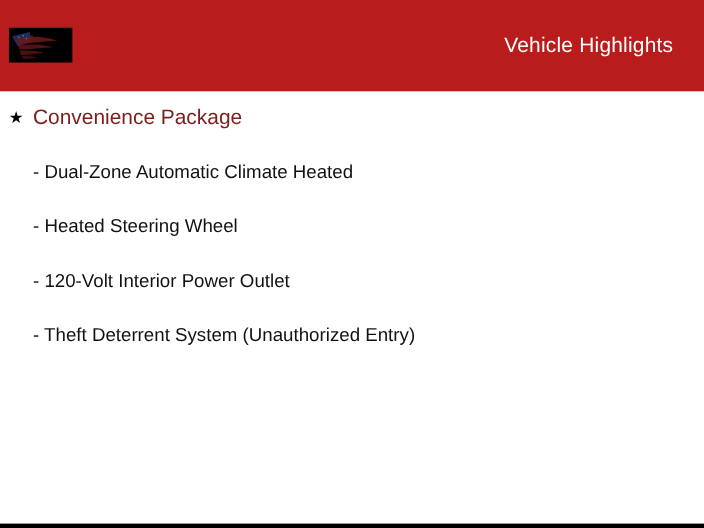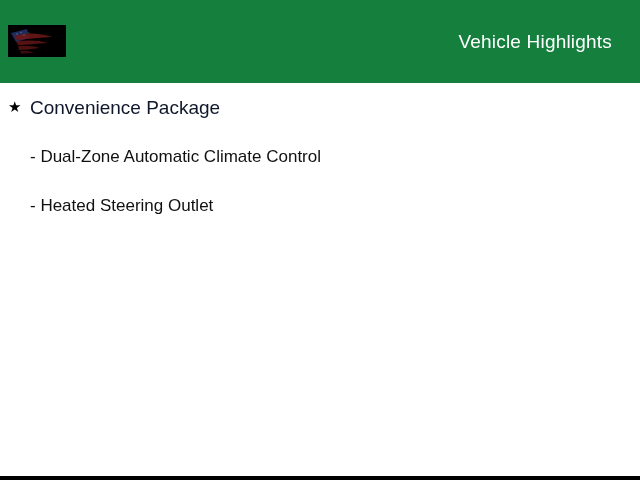--- a/index.html
+++ b/index.html
@@ -14,21 +14,21 @@
     background: #ffffff;
     overflow: hidden;
     font-family: "Liberation Sans", sans-serif;
   }
   .header-bar {
     position: absolute;
     top: 0;
     left: 0;
     width: 640px;
     height: 83px;
-    background: #15803d;
+    background: #b91c1c;
     display: flex;
     align-items: center;
     justify-content: space-between;
     box-sizing: border-box;
     padding-left: 8px;
     padding-right: 28px;
   }
   .logo {
     width: 58px;
     height: 32px;
@@ -62,21 +62,21 @@
   .star-bullet {
     width: 22px;
     font-size: 15px;
     color: #000000;
     flex: 0 0 auto;
     display: inline-block;
     transform: translateY(-1px);
   }
   .package-label {
     font-size: 19px;
-    color: #0f172a;
+    color: #7f1d1d;
   }
   .item-row {
     padding-left: 30px;
     font-size: 17px;
   }
   .bottom-bar {
     position: absolute;
     left: 0;
     bottom: 0;
     width: 640px;
@@ -110,23 +110,29 @@
   </div>
 
   <div class="content-list">
 
     <div class="row package-row">
       <span class="star-bullet">★</span>
       <span class="package-label">Convenience Package</span>
     </div>
 
     <div class="row item-row">
-      <span>- Dual-Zone Automatic Climate Control</span>
+      <span>- Dual-Zone Automatic Climate Heated</span>
     </div>
     <div class="row item-row">
-      <span>- Heated Steering Outlet</span>
+      <span>- Heated Steering Wheel</span>
+    </div>
+    <div class="row item-row">
+      <span>- 120-Volt Interior Power Outlet</span>
+    </div>
+    <div class="row item-row">
+      <span>- Theft Deterrent System (Unauthorized Entry)</span>
     </div>
 
   </div>
 
   <div class="bottom-bar"></div>
 
 </div>
 
 </body></html>

